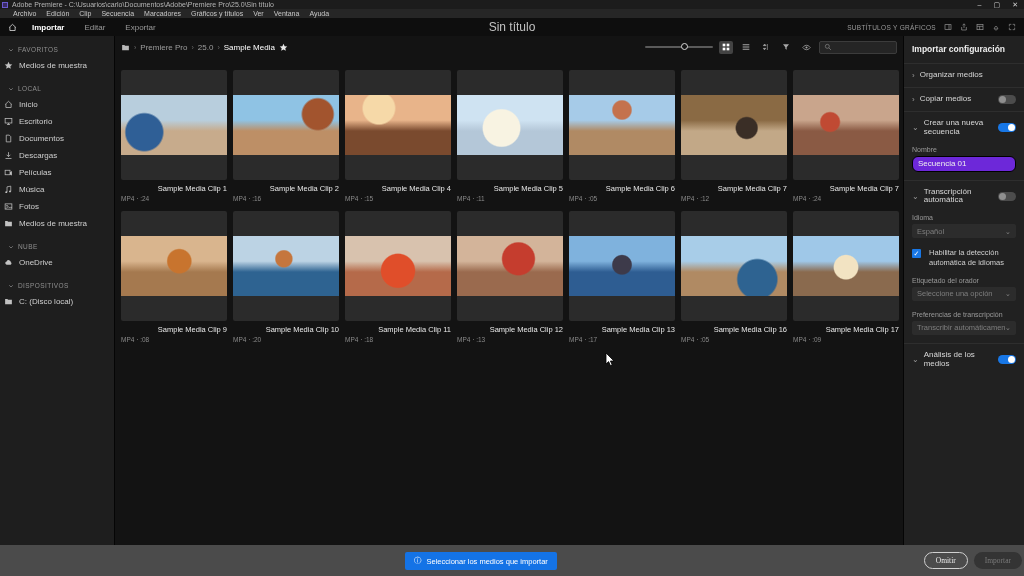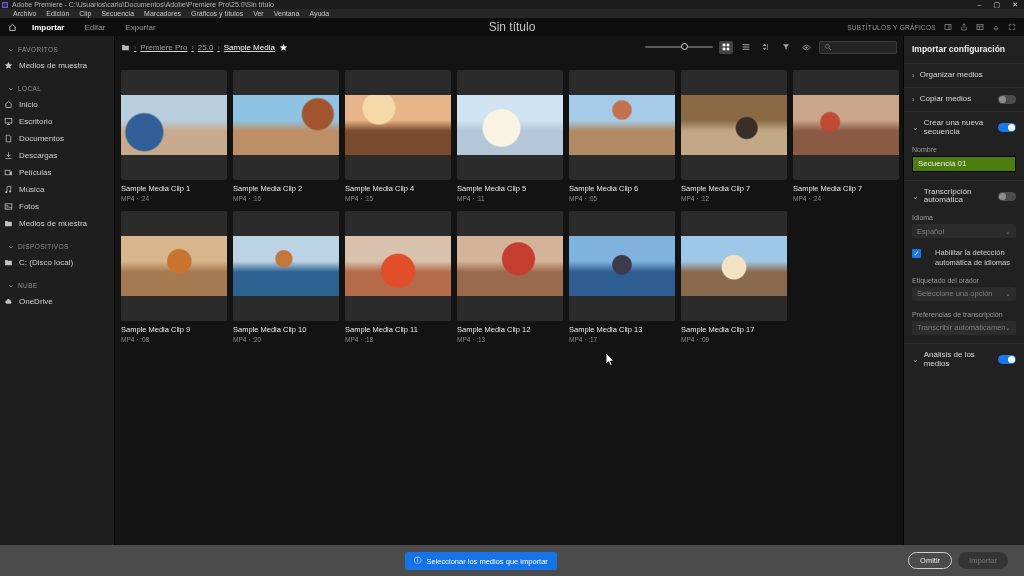--- a/index.html
+++ b/index.html
@@ -38,21 +38,21 @@
 
   
   .sb-sec { margin-bottom:7px; }
   .sb-head { display:flex; align-items:center; gap:4px; padding:4px 8px; color:#8f8f8f;
     font-size:6.5px; letter-spacing:.4px; }
   .sb-item { display:flex; align-items:center; gap:6px; padding:4px 8px 4px 4px;
     font-size:8px; color:#cfcfcf; white-space:nowrap; }
   .sb-item .ic { color:#c2c2c2; }
 
   
-  .main-toolbar { height:22px; display:flex; align-items:center; padding:0 6px;text-decoration:underline; }
+  .main-toolbar { height:22px; display:flex; align-items:center; padding:0 6px; }
   .breadcrumb { display:flex; align-items:center; gap:4px; font-size:8px; color:#9d9d9d; }
   .crumb-current { color:#ffffff; }
   .crumb-sep { color:#6a6a6a; font-size:7px; }
   .fav-star { color:#e8e8e8; margin-left:4px; }
   .tb-right { margin-left:auto; display:flex; align-items:center; gap:6px; }
   .zoom-slider { position:relative; width:68px; height:10px; }
   .zoom-slider .track { position:absolute; left:0; right:0; top:4px; height:2px; background:#5a5a5a; border-radius:1px; }
   .zoom-slider .thumb { position:absolute; left:36px; top:1px; width:7px; height:7px; border:1.5px solid #d8d8d8;
     border-radius:50%; background:#131313; }
   .tbtn { width:14px; height:13px; display:flex; align-items:center; justify-content:center; color:#a8a8a8; border-radius:2px; }
@@ -61,53 +61,53 @@
     display:flex; align-items:center; gap:3px; padding:0 4px; color:#8a8a8a; }
   .search-box input { flex:1; background:transparent; border:none; outline:none; color:#d6d6d6;
     font-size:8px; width:50px; font-family:"Liberation Sans", sans-serif; }
 
   
   .grid { position:absolute; left:6px; top:34px; width:780px;
     display:grid; grid-template-columns:repeat(7,106px); column-gap:6px; row-gap:9px; }
   .clip-cell { width:106px; }
   .clip-card { width:106px; height:110px; background:#2b2b2b; border-radius:2px; display:flex; align-items:center; }
   .clip-thumb { width:106px; height:60px; }
-  .clip-name { font-size:7.5px; color:#e8e8e8; margin-top:4px; white-space:nowrap; overflow:hidden; }
+  .clip-name { font-size:7.5px; color:#e8e8e8; margin-top:4px; white-space:nowrap; overflow:hidden;text-align:right; }
   .clip-meta { font-size:6.5px; color:#8a8a8a; margin-top:2px; }
 
   
   .rp-title { font-size:8.5px; color:#eeeeee; font-weight:bold; padding:8px 8px 9px 8px; border-bottom:1px solid #2e2e2e; }
   .rp-sec { display:flex; align-items:center; gap:5px; padding:7px 8px; border-bottom:1px solid #2e2e2e; color:#d8d8d8; }
   .rp-sec.open { border-bottom:none; }
   .rp-sec .chev { color:#9a9a9a; }
   .rp-sec .lbl { flex:1; font-size:8px; line-height:1.1; }
   .toggle { width:18px; height:9px; border-radius:5px; background:#4c4c4c; position:relative; flex:none; }
   .toggle .knob { position:absolute; top:1px; left:1px; width:7px; height:7px; border-radius:50%; background:#8f8f8f; }
   .toggle.on { background:#1877e6; }
   .toggle.on .knob { left:auto; right:1px; background:#ffffff; }
   .rp-field { padding:2px 8px 8px 8px; }
   .rp-field.divided { border-bottom:1px solid #2e2e2e; }
   .rp-label { font-size:7px; color:#9a9a9a; margin-bottom:3px; }
-  .rp-input { width:100%; height:16px; background:#4d7c0f; border:1px solid #000; border-radius:0;
+  .rp-input { width:100%; height:16px; background:#6d28d9; border:1px solid #000; border-radius:6px;
     color:#efefef; font-size:8px; padding:0 5px; font-family:"Liberation Sans", sans-serif; outline:none; }
   .rp-dd { height:14px; background:#2c2c2c; border-radius:2px; display:flex; align-items:center;
     padding:0 5px; color:#7e7e7e; font-size:7.5px; }
   .rp-dd .dd-txt { flex:1; white-space:nowrap; overflow:hidden; }
-  .rp-check { display:flex; gap:14px; padding:2px 8px 8px 8px; align-items:flex-start; }
+  .rp-check { display:flex; gap:8px; padding:2px 8px 8px 8px; align-items:flex-start; }
   .checkbox { width:9px; height:9px; background:#1877e6; border-radius:1px; color:#fff; font-size:7px;
     display:flex; align-items:center; justify-content:center; flex:none; margin-top:1px; }
   .rp-check .lbl { font-size:7.5px; color:#cfcfcf; line-height:1.25; }
   .rp-desc { padding:2px 8px 8px 8px; font-size:7.5px; color:#bdbdbd; line-height:1.35; }
 
   
   .footer { position:absolute; left:0; bottom:0; width:1024px; height:31px; background:#4b4b4b;
     display:flex; align-items:center; }
   .notice { position:absolute; left:405px; top:7px; height:18px; background:#1473e6; border-radius:2px;
     display:flex; align-items:center; gap:5px; padding:0 9px; color:#ffffff; font-size:7.5px; white-space:nowrap; }
-  .footer-btns { margin-left:auto; display:flex; gap:6px; padding-right:16px; }
+  .footer-btns { margin-left:auto; display:flex; gap:6px; padding-right:2px;font-family:Liberation Serif, serif; }
   .btn { height:17px; border-radius:9px; font-size:7.5px; display:flex; align-items:center; padding:0 11px; }
   .btn.ghost { border:1px solid #d0d0d0; color:#eaeaea; background:transparent; }
   .btn.disabled { background:#343434; color:#7a7a7a; }
 
   .cursor { position:absolute; left:605px; top:352px; z-index:50; pointer-events:none; }
 </style>
 </head>
 <body>
 
 <div class="titlebar">
@@ -277,47 +277,47 @@
           <span>Medios de muestra</span>
         </div>
       </div>
       <div class="sb-sec">
         <div class="sb-head">
           <span>
             <svg width="6" height="6" viewBox="0 0 12 12">
               <path d="M2.5 4.5L6 8l3.5-3.5" fill="none" stroke="currentColor" stroke-width="1.4"></path>
             </svg>
           </span>
-          <span>DISPOSITIVOS</span>
-        </div>
-        <div class="sb-item">
-          <span class="ic">
-            <svg width="9" height="9" viewBox="0 0 12 12">
-              <path d="M1.5 2.5h3l1 1.2h5V9.5h-9z" fill="currentColor"></path>
-            </svg>
-          </span>
-          <span>C: (Disco local)</span>
+          <span>NUBE</span>
+        </div>
+        <div class="sb-item">
+          <span class="ic">
+            <svg width="9" height="9" viewBox="0 0 12 12">
+              <path d="M3.5 9a2.3 2.3 0 010-4.5A3 3 0 019.2 5.6 2 2 0 018.8 9z" fill="currentColor"></path>
+            </svg>
+          </span>
+          <span>OneDrive</span>
         </div>
       </div>
       <div class="sb-sec">
         <div class="sb-head">
           <span>
             <svg width="6" height="6" viewBox="0 0 12 12">
               <path d="M2.5 4.5L6 8l3.5-3.5" fill="none" stroke="currentColor" stroke-width="1.4"></path>
             </svg>
           </span>
-          <span>NUBE</span>
-        </div>
-        <div class="sb-item">
-          <span class="ic">
-            <svg width="9" height="9" viewBox="0 0 12 12">
-              <path d="M3.5 9a2.3 2.3 0 010-4.5A3 3 0 019.2 5.6 2 2 0 018.8 9z" fill="currentColor"></path>
-            </svg>
-          </span>
-          <span>OneDrive</span>
+          <span>DISPOSITIVOS</span>
+        </div>
+        <div class="sb-item">
+          <span class="ic">
+            <svg width="9" height="9" viewBox="0 0 12 12">
+              <path d="M1.5 2.5h3l1 1.2h5V9.5h-9z" fill="currentColor"></path>
+            </svg>
+          </span>
+          <span>C: (Disco local)</span>
         </div>
       </div>
     </div>
 
   <div class="main">
     <div class="main-toolbar">
       <span class="breadcrumb" id="breadcrumb">
           <span style="color:#b8b8b8">
             <svg width="9" height="9" viewBox="0 0 12 12">
               <path d="M1.5 2.5h3l1 1.2h5V9.5h-9z" fill="currentColor"></path>
@@ -457,20 +457,27 @@
           </div>
           <div class="clip-name">Sample Media Clip 12</div>
           <div class="clip-meta">MP4 · :13</div>
         </div>
         <div class="clip-cell">
           <div class="clip-card">
             <div class="clip-thumb" style="background:radial-gradient(circle at 50% 48%, #3d3a4a 0 15%, rgba(0,0,0,0) 17%),linear-gradient(180deg, #7fb2dd 0%, #7fb2dd 42%, #2e5d92 60%, #2e5d92 100%)"></div>
           </div>
           <div class="clip-name">Sample Media Clip 13</div>
           <div class="clip-meta">MP4 · :17</div>
+        </div>
+        <div class="clip-cell">
+          <div class="clip-card">
+            <div class="clip-thumb" style="background:radial-gradient(circle at 72% 72%, #2e6391 0 22%, rgba(0,0,0,0) 24%),linear-gradient(180deg, #a8cde8 0%, #a8cde8 42%, #b08a63 60%, #b08a63 100%)"></div>
+          </div>
+          <div class="clip-name">Sample Media Clip 16</div>
+          <div class="clip-meta">MP4 · :05</div>
         </div>
         <div class="clip-cell">
           <div class="clip-card">
             <div class="clip-thumb" style="background:radial-gradient(circle at 50% 52%, #f2e3c2 0 19%, rgba(0,0,0,0) 21%),linear-gradient(180deg, #9fc8e8 0%, #9fc8e8 42%, #8a6a4e 60%, #8a6a4e 100%)"></div>
           </div>
           <div class="clip-name">Sample Media Clip 17</div>
           <div class="clip-meta">MP4 · :09</div>
         </div>
       </div>
   </div>

